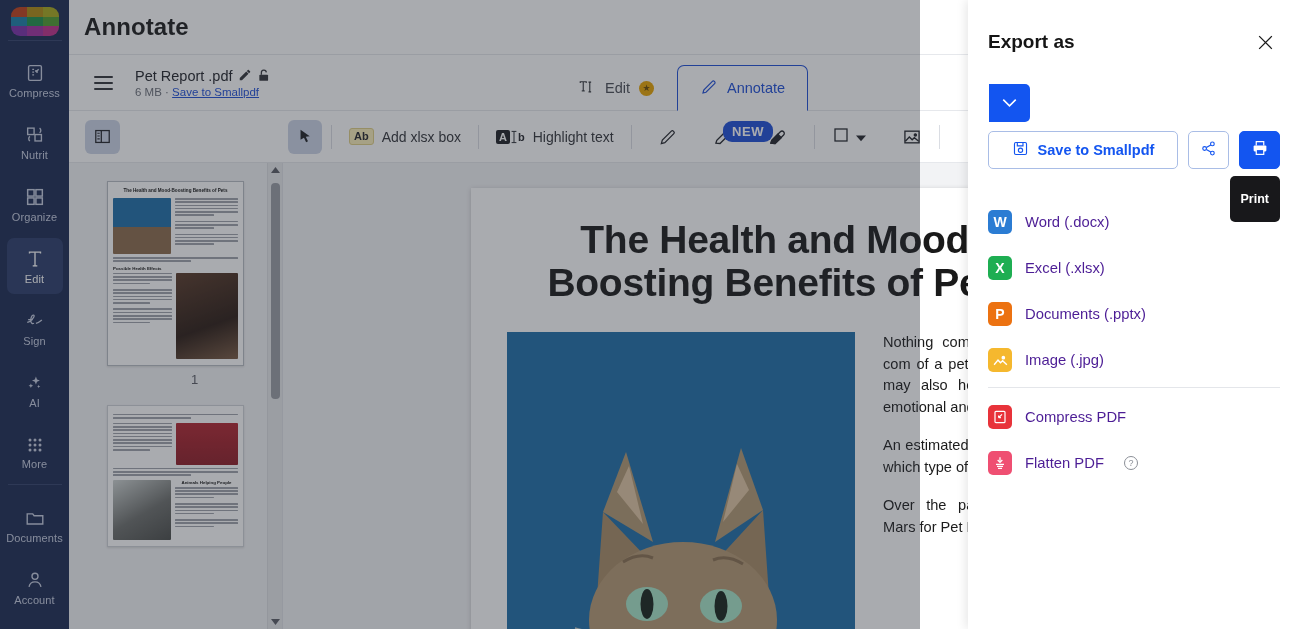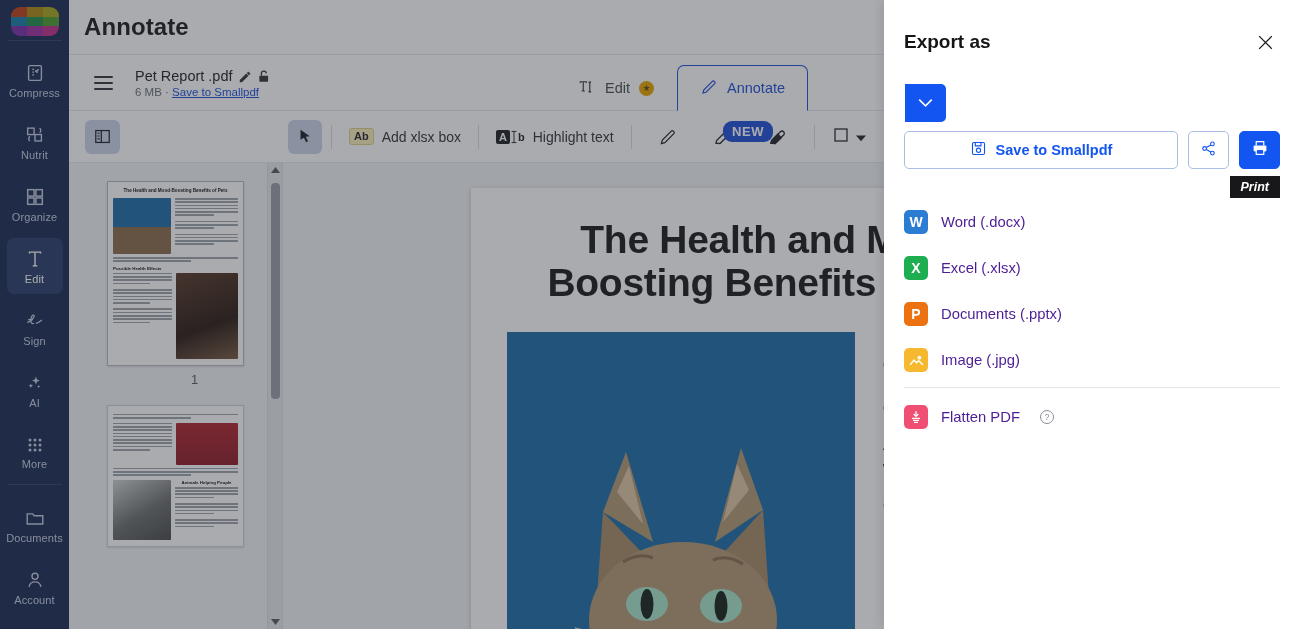--- a/index.html
+++ b/index.html
@@ -43,21 +43,21 @@
     height: 57px; border-top: 1px solid #e6e8ec; border-bottom: 1px solid #e6e8ec;
     display: flex; align-items: center; position: relative;
   }
   .hamburger {
     width: 36px; height: 36px; margin-left: 16px; border-radius: 6px;
     display: flex; flex-direction: column; justify-content: center; align-items: center; gap: 4px;
     cursor: pointer;
   }
   .hamburger span { display: block; width: 19px; height: 2px; background: #33353a; border-radius: 1px; }
   .doc-meta { margin-left: 14px; }
-  .doc-title-row { display: flex; align-items: flex-end; gap: 5px; }
+  .doc-title-row { display: flex; align-items: flex-start; gap: 5px; }
   .doc-title { font-size: 14.5px; color: #22242a; }
   .doc-sub { font-size: 11.5px; color: #6b6f78; margin-top: 2px; }
   .doc-sub a { color: #1f4fd8; text-decoration: underline; }
   .ic-btn { cursor: pointer; display: inline-flex; align-items: center; }
 
   .tabs { position: absolute; left: 486px; bottom: -1px; display: flex; align-items: flex-end; }
   .tab {
     height: 46px; padding: 0 22px; display: flex; align-items: center; gap: 9px;
     font-size: 14.5px; color: #4a4d55; cursor: pointer; position: relative;
     border: 1px solid transparent; border-radius: 7px 7px 0 0; background: transparent;
@@ -140,21 +140,21 @@
   .pg-text p { font-size: 14.6px; line-height: 21.5px; color: #1c1c1c; text-align: justify; margin-bottom: 17px; }
 
   
   .cat { position: absolute; bottom: 0; left: 50%; transform: translateX(-50%); }
 
   
   .dim { position: absolute; left: 0; top: 0; width: 920px; height: 629px; background: rgba(40,44,56,.40); z-index: 40; }
 
   
   .panel {
-    position: absolute; right: 0; top: 0; width: 416px; height: 629px; background: #fff;
+    position: absolute; right: 0; top: 0; width: 332px; height: 629px; background: #fff;
     z-index: 50; padding: 0 20px; box-shadow: -2px 0 10px rgba(0,0,0,.10);
   }
   .panel-head { height: 84px; display: flex; align-items: center; justify-content: space-between; }
   .panel-title { font-size: 19px; font-weight: 700; color: #151515; }
   .close-btn { width: 30px; height: 30px; display: flex; align-items: center; justify-content: center; cursor: pointer; }
 
   .dl-row { display: flex; margin-top: 0; }
   .dl-main {
     flex: 1 1 auto; height: 38px; background: #1355f0; color: #fff; border-radius: 5px 0 0 5px;
     display: flex; align-items: center; justify-content: center; gap: 9px;
@@ -171,21 +171,21 @@
     display: flex; align-items: center; justify-content: center; gap: 9px;
     color: #1355f0; font-size: 14.5px; font-weight: 700; cursor: pointer; background: #fff;
   }
   .sq-btn {
     width: 41px; height: 38px; border: 1.5px solid #a9bde6; border-radius: 5px;
     display: flex; align-items: center; justify-content: center; cursor: pointer; background: #fff;
   }
   .sq-btn.filled { background: #1355f0; border-color: #1355f0; }
   .tooltip {
     position: absolute; right: 0; top: 45px; background: #18181b; color: #fff;
-    font-size: 12.5px; font-weight: 700; padding: 4px 11px; border-radius: 0; z-index: 60; font-style: italic;
+    font-size: 12.5px; font-weight: 700; padding: 16px 11px; border-radius: 5px; z-index: 60;
   }
 
   .fmt-list { margin-top: 30px; }
   .fmt-item { height: 46px; display: flex; align-items: center; gap: 13px; cursor: pointer; }
   .fmt-icon {
     width: 24px; height: 24px; border-radius: 5px; flex: none;
     display: flex; align-items: center; justify-content: center;
     font-size: 14px; font-weight: 700; color: #fff;
   }
   .fmt-label { font-size: 14.8px; color: #4c1d95; }
@@ -698,20 +698,29 @@
           <svg width="17" height="17" viewBox="0 0 24 24" fill="none" stroke="#fff" stroke-width="2">
             <circle cx="16" cy="8" r="1.6" fill="#fff"></circle>
             <path d="M3 18l5.5-6.5 3.5 3.6 3-2.8L21 18"></path>
           </svg>
         </span>
         <span class="fmt-label">Image (.jpg)</span>
       </div>
 
       <div class="fmt-div"></div>
 
+      <div class="fmt-item">
+        <span class="fmt-icon" style="background:#e8333a">
+          <svg width="16" height="16" viewBox="0 0 24 24" fill="none" stroke="#fff" stroke-width="1.8">
+            <rect x="4.5" y="3.5" width="15" height="17" rx="1.5"></rect>
+            <path d="M15 8l-5 5m0 0h3.4M10 13V9.6"></path>
+          </svg>
+        </span>
+        <span class="fmt-label">Compress PDF</span>
+      </div>
 
       <div class="fmt-item">
         <span class="fmt-icon" style="background:#ef4f72">
           <svg width="16" height="16" viewBox="0 0 24 24" fill="none" stroke="#fff" stroke-width="1.9">
             <path d="M12 3.5v7"></path>
               <path d="M8.5 7.5L12 11l3.5-3.5"></path>
             <path d="M6 14h12M7.5 17h9M9 20h6"></path>
           </svg>
         </span>
         <span class="fmt-label">Flatten PDF</span>

